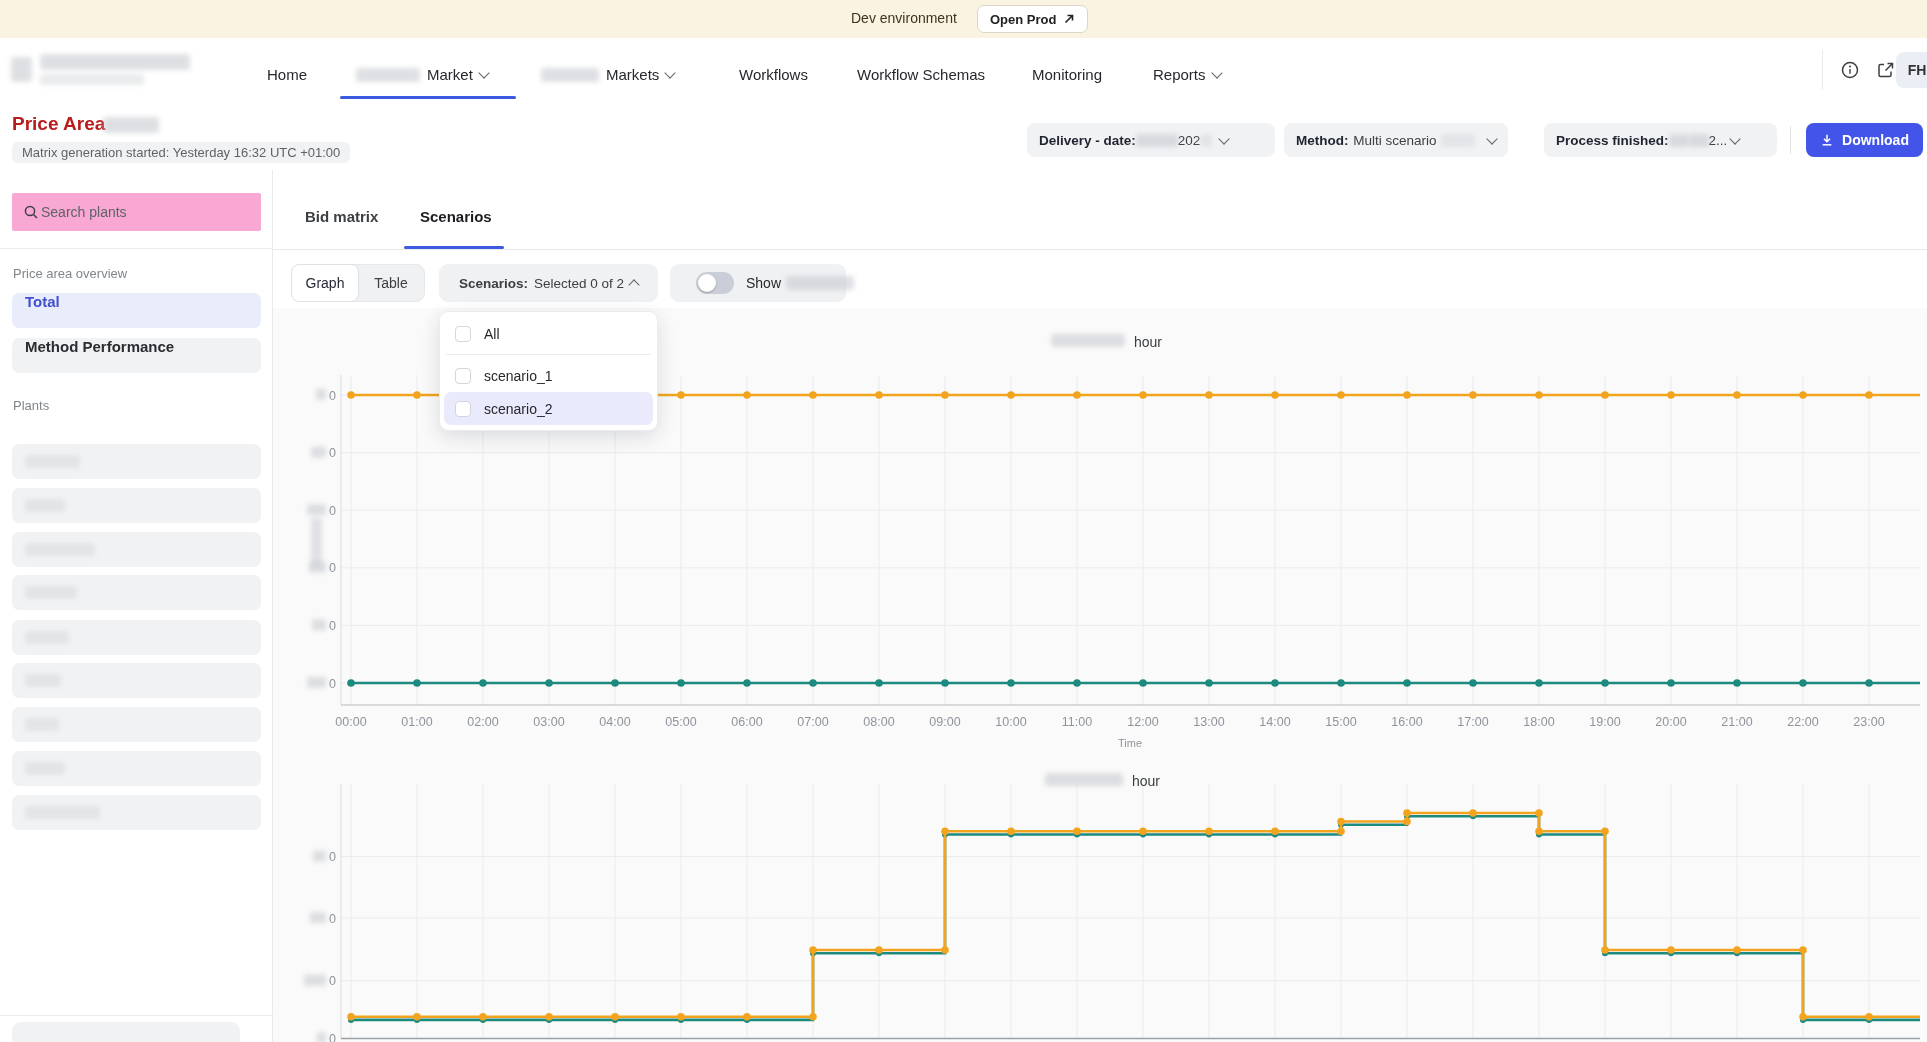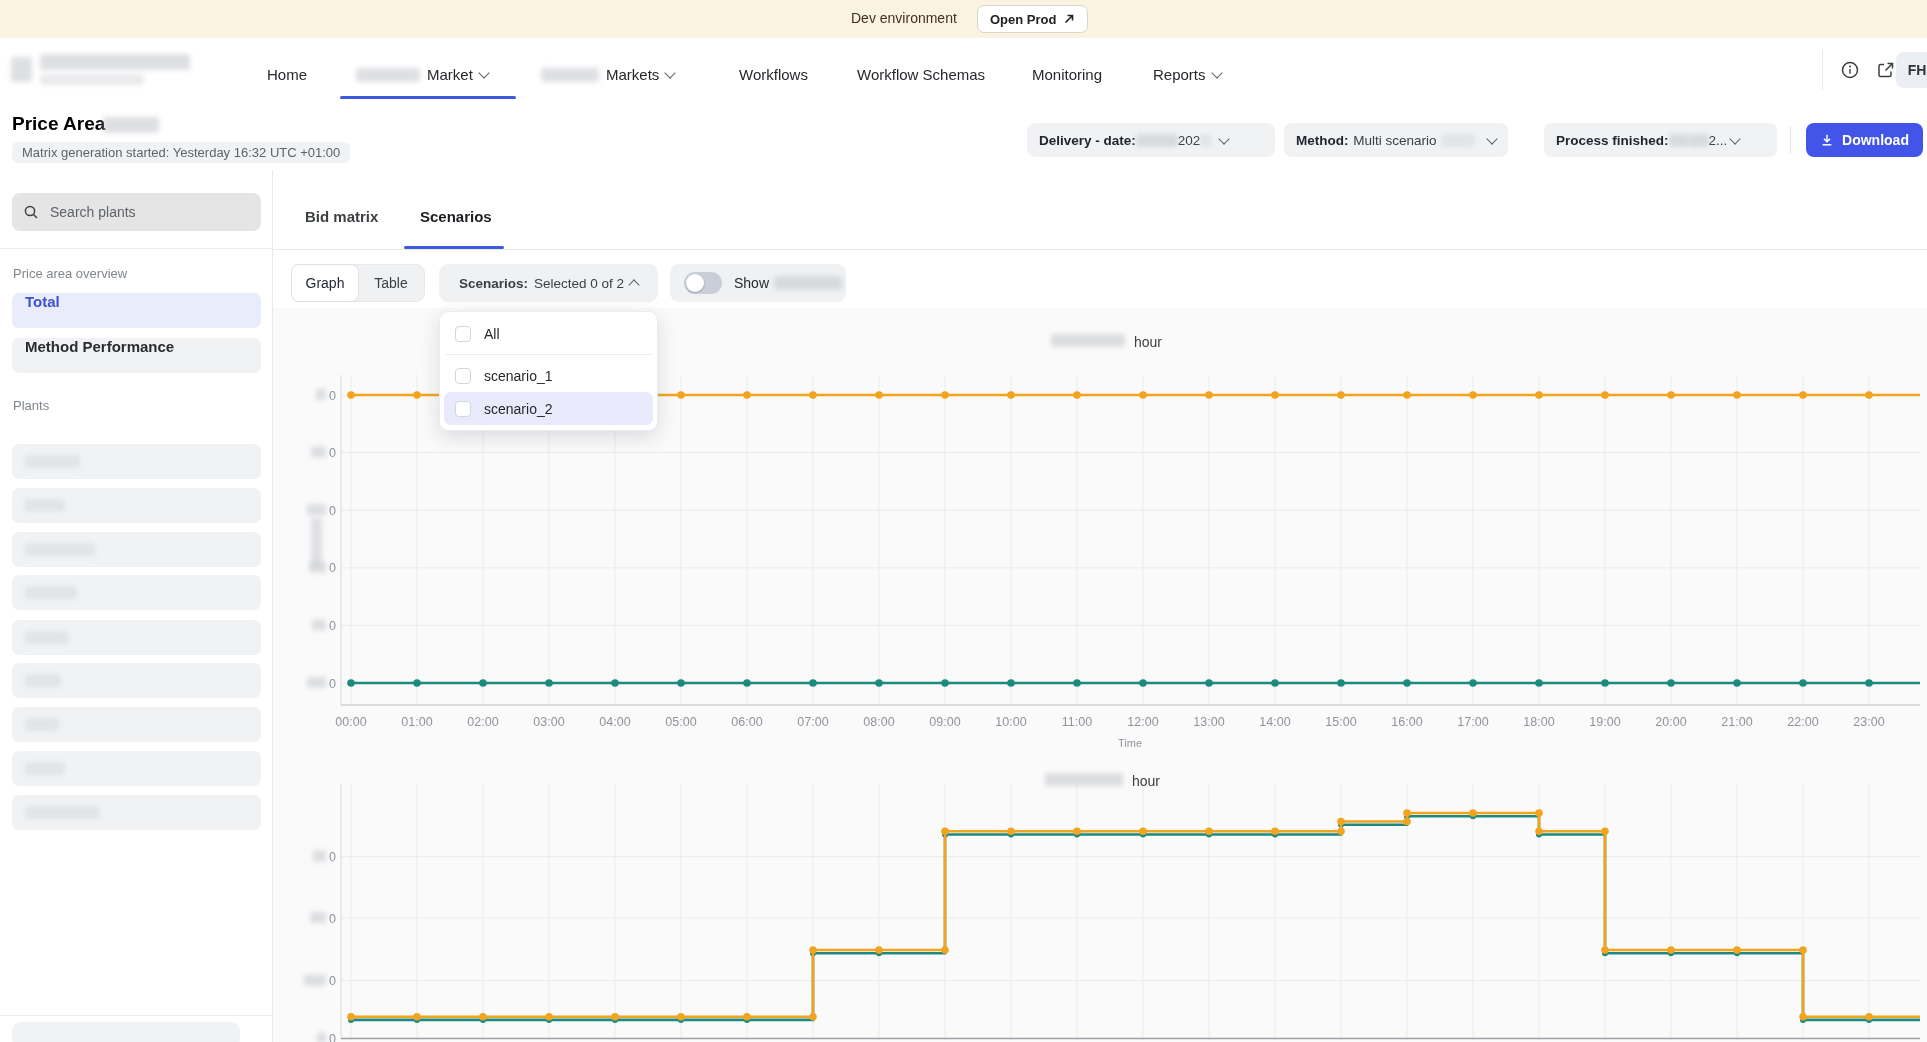--- a/index.html
+++ b/index.html
@@ -19,33 +19,33 @@
   .chv{display:inline-block;width:7px;height:7px;border-right:1.6px solid #5f6368;border-bottom:1.6px solid #5f6368;
        transform:rotate(45deg);margin-top:-3px;}
   .chv.up{transform:rotate(-135deg);margin-top:4px;}
   .active-underline{left:340px;top:58px;width:176px;height:3px;background:#3d5be0;border-radius:2px;}
   .nav-divider{left:1822px;top:12px;width:1px;height:40px;background:#e8eaed;}
   .avatar{left:1896px;top:14px;width:42px;height:36px;background:#eceef6;border-radius:8px;
     display:flex;align-items:center;justify-content:center;font-size:14px;color:#333;font-weight:bold;cursor:pointer;}
   .iconbtn{position:absolute;top:22px;width:20px;height:20px;cursor:pointer;}
   
   .pagehead{left:0;top:100px;width:1927px;height:70px;background:#fff;border-bottom:1px solid #e8eaed;}
-  .ptitle{left:12px;top:13px;font-size:19px;font-weight:bold;color:#000000;}
+  .ptitle{left:12px;top:13px;font-size:19px;font-weight:bold;color:#b91c1c;}
   .pbadge{left:12px;top:42px;height:21px;padding:0 10px;background:#f1f2f4;border-radius:6px;
     display:flex;align-items:center;font-size:13px;color:#5f6368;}
   .fpill{position:absolute;top:23px;height:34px;background:#f1f2f4;border-radius:8px;display:flex;
     align-items:center;padding:0 12px;font-size:13.5px;color:#3c4043;gap:0;cursor:pointer;box-sizing:border-box;}
   .fpill b{color:#1f2430;}
   .download{left:1806px;top:23px;width:117px;height:34px;background:#4355e8;border-radius:8px;display:flex;
     align-items:center;justify-content:center;gap:8px;color:#ffffff;font-size:14px;font-weight:bold;cursor:pointer;}
   .head-divider{left:1790px;top:26px;width:1px;height:28px;background:#e3e4e8;}
   
   .sidebar{left:0;top:170px;width:273px;height:872px;background:#fff;border-right:1px solid #e8eaed;box-sizing:border-box;}
-  .search{left:12px;top:23px;width:249px;height:38px;background:#e5e5e5;border-radius:8px;display:flex;
-    align-items:center;padding:0 11px;gap:9px;box-sizing:border-box;}
+  .search{left:12px;top:23px;width:249px;height:38px;background:#f9a8d4;border-radius:2px;display:flex;
+    align-items:center;padding:0 11px;box-sizing:border-box;}
   .search input{border:none;background:transparent;outline:none;font-size:14px;color:#202124;width:180px;
     font-family:"Liberation Sans",sans-serif;}
   .search input::placeholder{color:#5f6368;}
   .sdiv{position:absolute;left:0;width:273px;height:1px;background:#ececef;}
   .slabel{position:absolute;left:13px;font-size:13px;color:#80868b;}
   .sitem{position:absolute;left:12px;width:249px;height:35px;border-radius:7px;background:#f1f2f3;display:flex;
     padding-left:13px;font-size:15px;font-weight:bold;color:#2a2c31;cursor:pointer;box-sizing:border-box;}
   .sitem.active{background:#e9ecfa;color:#4150cf;}
   .plantitem{position:absolute;left:12px;width:249px;height:35px;border-radius:7px;background:#f1f2f3;cursor:pointer;}
   .bottompill{left:12px;top:852px;width:228px;height:26px;border-radius:9px;background:#f1f2f3;}
@@ -58,21 +58,21 @@
   .tabunderline{left:131px;top:76px;width:100px;height:3px;background:#3d5be0;border-radius:2px;}
   .seg{left:18px;top:94px;width:134px;height:38px;background:#f0f1f3;border:1px solid #e7e8ea;border-radius:9px;
     display:flex;box-sizing:border-box;}
   .segbtn{flex:1;display:flex;align-items:center;justify-content:center;font-size:14px;color:#3c4043;cursor:pointer;
     border-radius:8px;}
   .segbtn.sel{background:#fff;border:1px solid #dfe1e5;color:#1f2430;margin:-1px;}
   .vdiv{left:199px;top:101px;width:1px;height:24px;background:#e3e4e8;}
   .scenbtn{left:166px;top:94px;width:219px;height:38px;background:#f0f1f3;border-radius:9px;display:flex;
     align-items:center;justify-content:center;gap:6px;font-size:13.5px;color:#3c4043;cursor:pointer;}
   .togglegrp{left:397px;top:94px;width:176px;height:38px;background:#f0f1f3;border-radius:9px;display:flex;
-    align-items:center;padding:0 14px;gap:12px;box-sizing:border-box;}
+    align-items:center;padding:0 26px;gap:12px;box-sizing:border-box;}
   .toggle{width:38px;height:22px;border-radius:11px;background:#c9ced8;position:relative;cursor:pointer;flex:none;}
   .knob{position:absolute;left:2px;top:2px;width:18px;height:18px;border-radius:50%;background:#fff;
     box-shadow:0 1px 2px rgba(0,0,0,.25);}
   .togglelabel{font-size:14px;color:#26282c;display:flex;align-items:center;gap:5px;}
   
   .dropdown{left:166px;top:141px;width:219px;background:#fff;border:1px solid #ececef;border-radius:9px;
     box-shadow:0 6px 20px rgba(30,35,60,.14);z-index:10;padding:5px 4px;box-sizing:border-box;}
   .drow{display:flex;align-items:center;gap:13px;height:33px;padding-left:11px;border-radius:7px;
     font-size:14px;color:#26282c;cursor:pointer;}
   .drow.hl{background:#e9eafb;}

